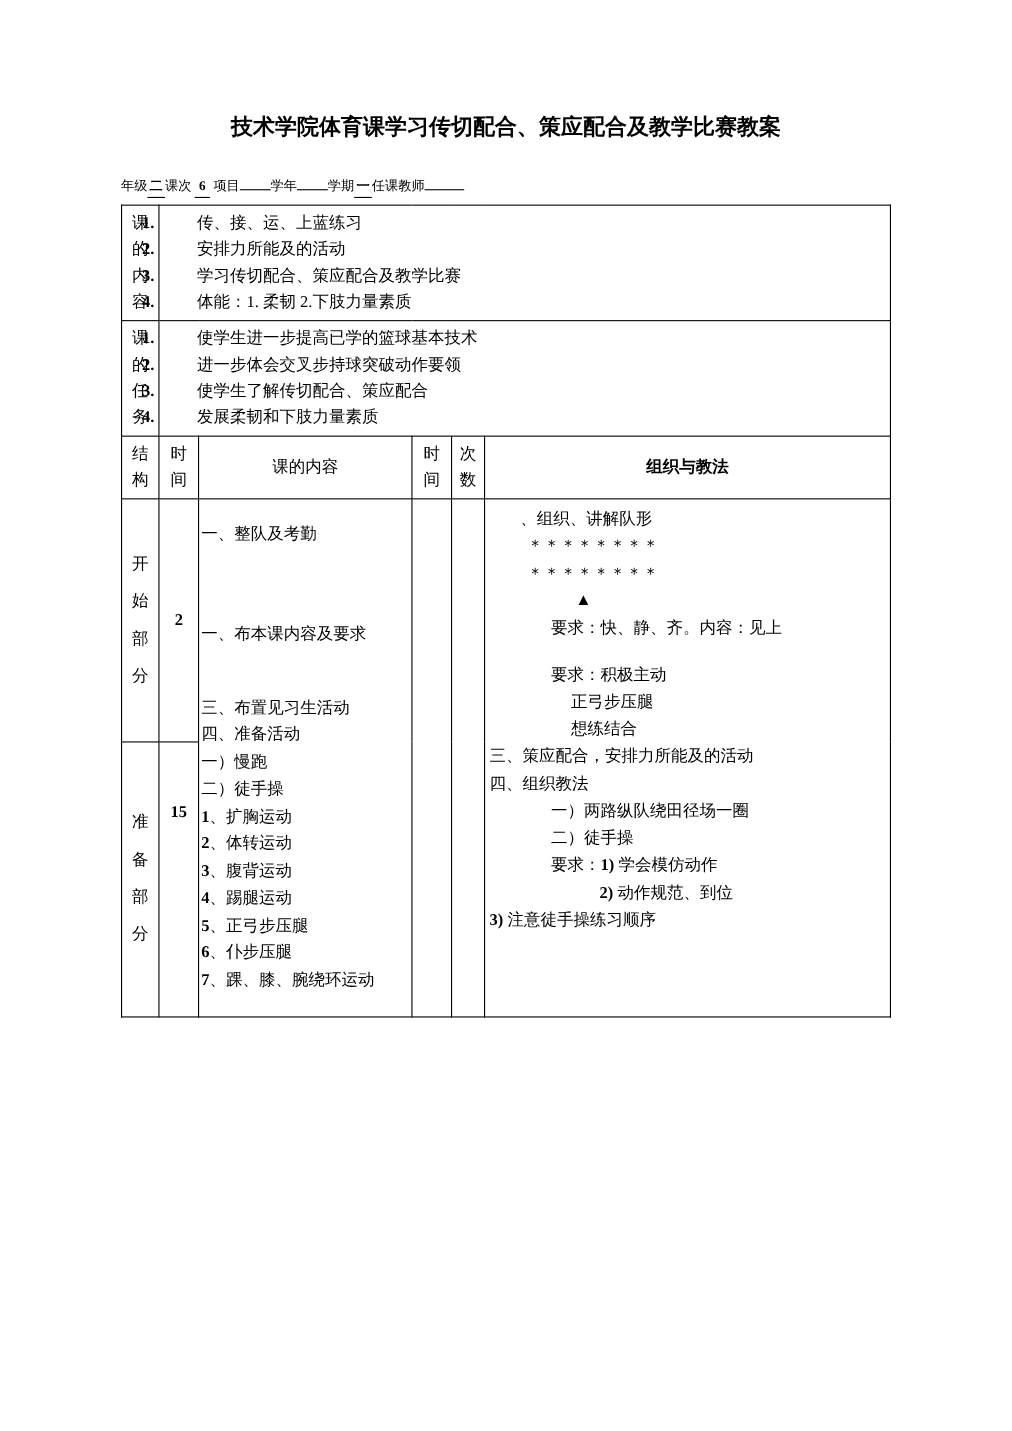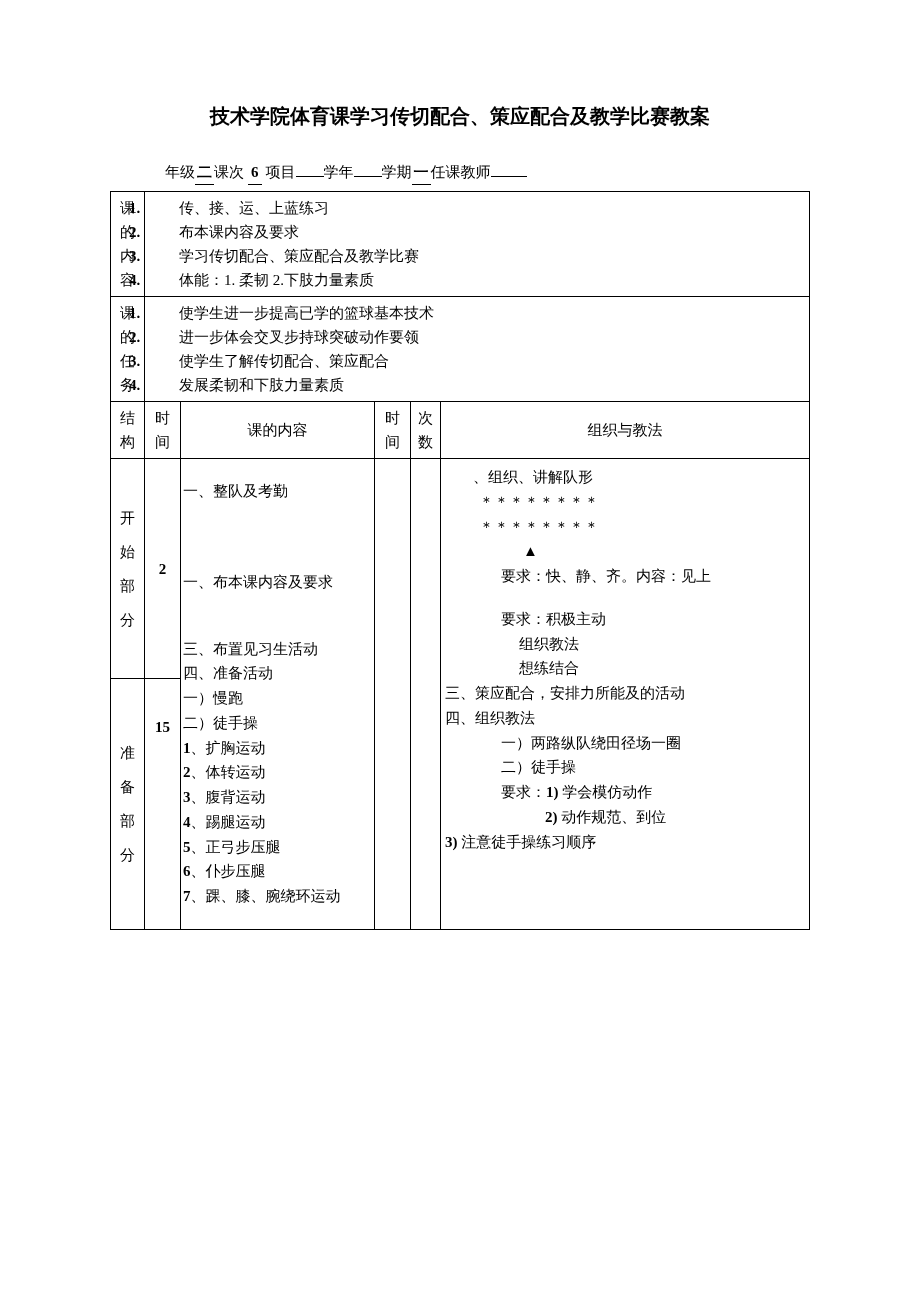--- a/index.html
+++ b/index.html
@@ -17,22 +17,21 @@
       line-height: 1.6;
     }
     h1 {
       text-align: center;
       font-size: 20px;
       font-weight: bold;
       margin-bottom: 28px;
       white-space: nowrap;
     }
     .meta-line {
-      font-size: 15px;
-      margin-left: 55px;
+      font-size: 12px;
       margin-bottom: 6px;
     }
     .meta-line .underline {
       display: inline-block;
       border-bottom: 1px solid #000;
       min-width: 12px;
       text-align: center;
       font-weight: bold;
       padding: 0 2px;
     }
@@ -115,21 +114,21 @@
       <tr>
     <td class="vlabel-h">
       <span>课</span>
       <span>的</span>
       <span>内</span>
       <span>容</span>
     </td>
     <td colspan="5">
       <ul class="numlist">
         <li><span class="n">1.</span><span>传、接、运、上蓝练习</span></li>
-        <li><span class="n">2.</span><span>布本课内容及要求</span></li>
+        <li><span class="n">2.</span><span>安排力所能及的活动</span></li>
         <li><span class="n">3.</span><span>学习传切配合、策应配合及教学比赛</span></li>
         <li><span class="n">4.</span><span>体能：1. 柔韧 2.下肢力量素质</span></li>
       </ul>
     </td>
   </tr>
 
   <tr>
     <td class="vlabel-h">
       <span>课</span>
       <span>的</span>
@@ -148,21 +147,21 @@
 
   <tr>
     <td class="hdr">结构</td>
     <td class="hdr">时间</td>
     <td class="hdr" style="vertical-align:middle; padding:2px 0;margin-left:24px;">课的内容</td>
     <td class="hdr">时间</td>
     <td class="hdr">
       <span>次</span><br>
       <span>数</span>
     </td>
-    <td class="hdr" style="vertical-align:middle;">组织与教法</td>
+    <td class="hdr" style="vertical-align:middle;font-weight:bold;">组织与教法</td>
   </tr>
 
   <tr>
     <td class="section-label" style="height:220px;">
       <span>开</span>
       <span>始</span>
       <span>部</span>
       <span>分</span>
     </td>
     <td class="col-time-a" style="vertical-align:middle;">2</td>
@@ -186,36 +185,36 @@
     <td rowspan="2" class="col-time-b"></td>
     <td rowspan="2" class="col-count"></td>
     <td rowspan="2" class="method-block">
       <p class="indent1">、组织、讲解队形</p>
       <p class="center-star">＊＊＊＊＊＊＊＊</p>
       <p class="center-star">＊＊＊＊＊＊＊＊</p>
       <p class="tri">▲</p>
       <p class="indent2">要求：快、静、齐。内容：见上</p>
       <p style="height:18px;"></p>
       <p class="indent2">要求：积极主动</p>
-      <p class="indent3">组织教法</p>
+      <p class="indent3">正弓步压腿</p>
       <p class="indent3">想练结合</p>
       <p>三、策应配合，安排力所能及的活动</p>
       <p>四、组织教法</p>
       <p class="indent2">一）两路纵队绕田径场一圈</p>
       <p class="indent2">二）徒手操</p>
       <p class="indent2">要求：<span class="bnum">1)</span>&nbsp;学会模仿动作</p>
       <p class="indent2" style="padding-left:100px;"><span class="bnum">2)</span>&nbsp;动作规范、到位</p>
       <p><span class="bnum">3)</span>&nbsp;注意徒手操练习顺序</p>
     </td>
   </tr>
 
   <tr>
     <td class="section-label" style="height:250px;">
       <span>准</span>
       <span>备</span>
       <span>部</span>
       <span>分</span>
     </td>
-    <td class="col-time-a" style="vertical-align:top; padding-top:36px;margin-left:20px;">15</td>
+    <td class="col-time-a" style="vertical-align:top; padding-top:52px;margin-left:20px;">15</td>
   </tr>
 
 </tbody>
   </table>
 
 </body></html>

